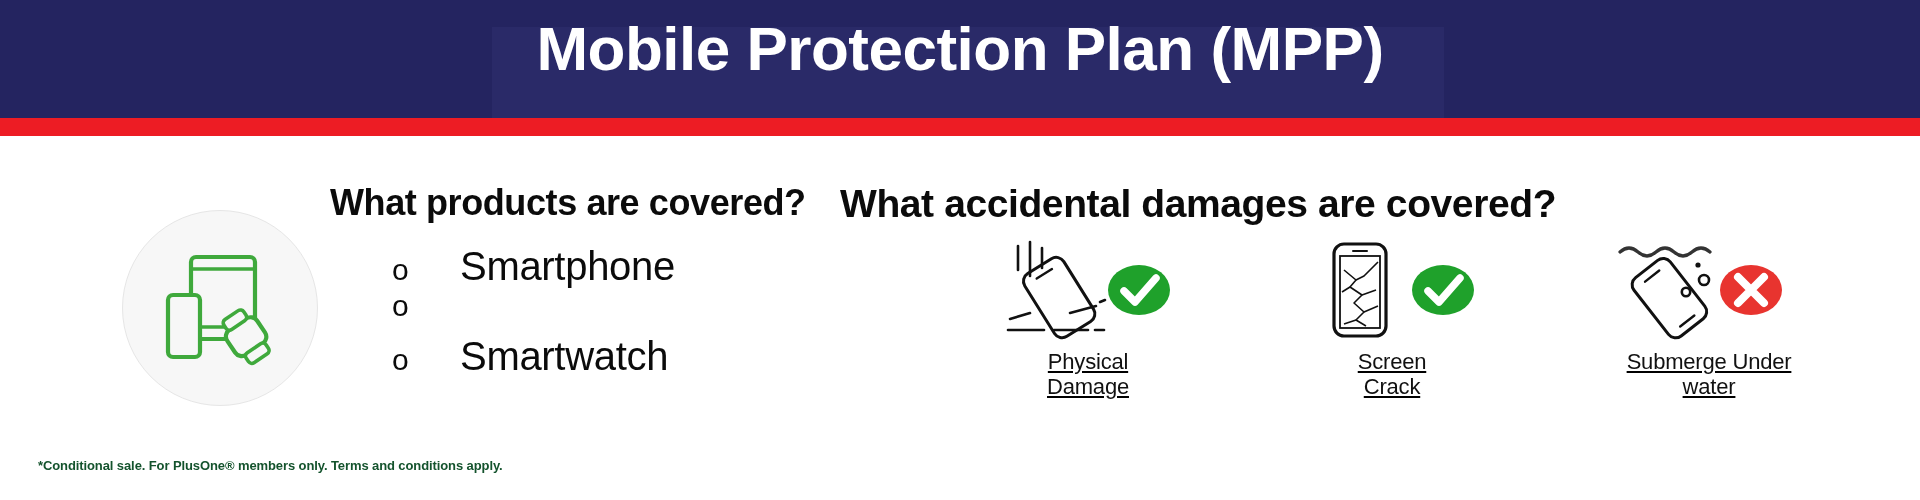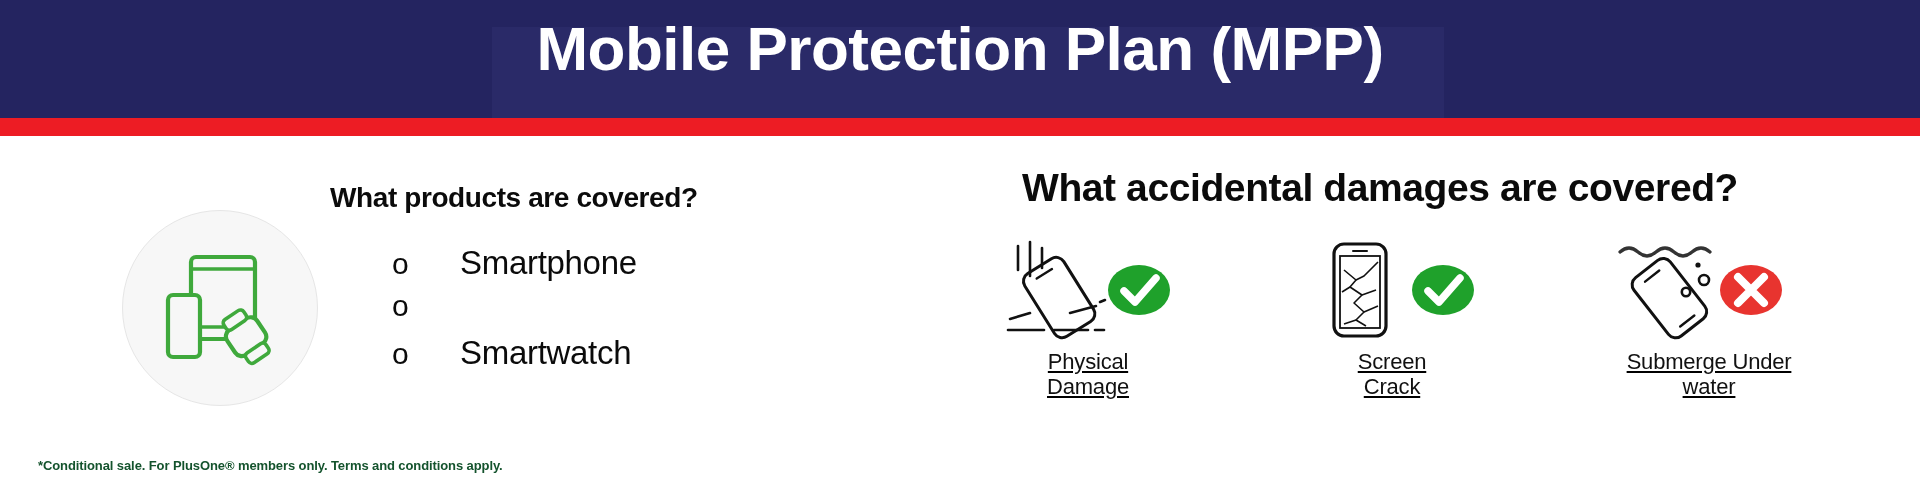--- a/index.html
+++ b/index.html
@@ -39,42 +39,41 @@
   .left-panel { position:absolute; left:0; top:0; width:960px; height:364px; }
 
   .product-circle {
     position:absolute; left:122px; top:74px; width:196px; height:196px;
     border-radius:50%; background:#f7f7f7; border:1px solid #e6e6e6;
   }
   .product-icon { position:absolute; left:28px; top:28px; width:140px; height:140px; }
 
   .left-heading {
     position:absolute; left:330px; top:46px; width:580px;
-    font-size:28px; font-weight:600; color:#0b0b0b;
+    font-size:36px; font-weight:600; color:#0b0b0b;
     letter-spacing:-0.4px; white-space:nowrap;
   }
 
   .product-list { position:absolute; left:372px; top:108px; width:560px; }
   .product-item { display:flex; align-items:baseline; height:45px; }
   .product-bullet {
     width:88px; flex:0 0 88px;
     font-size:30px; font-weight:400; color:#0b0b0b;
     text-align:left; padding-left:20px;
   }
   .product-label {
-    font-size:33px; font-weight:500; color:#0b0b0b;
+    font-size:40px; font-weight:500; color:#0b0b0b;
     letter-spacing:-0.3px; white-space:nowrap;
   }
 
   
   .right-panel { position:absolute; left:960px; top:0; width:960px; height:364px; }
 
   .right-heading {
-    position:absolute; left:-120px; top:30px; width:1080px;
-    text-align:center;
+    position:absolute; left:-120px; top:46px; width:1080px;
     font-size:39px; font-weight:600; color:#0b0b0b;
     letter-spacing:-0.4px; white-space:nowrap;
   }
 
   .damage-row {
     position:absolute; left:40px; top:104px; width:880px; height:230px;
     display:flex; justify-content:flex-start; gap:84px;text-decoration:underline;
   }
   .damage-item { position:relative; width:220px; }
   .damage-art {

